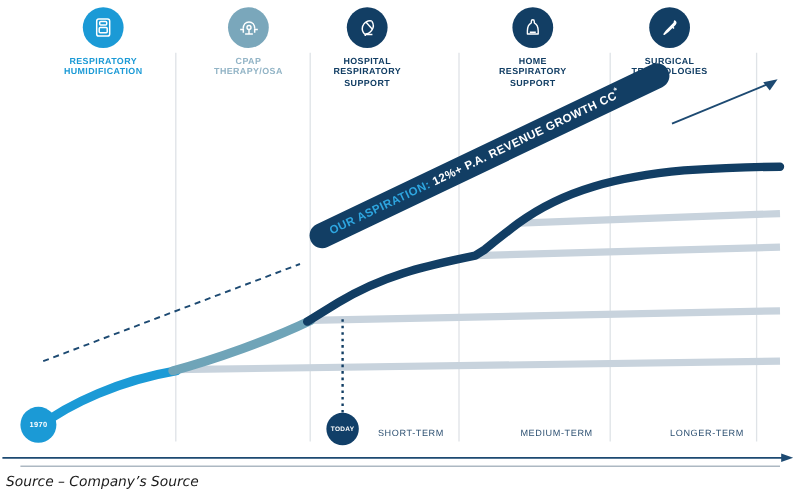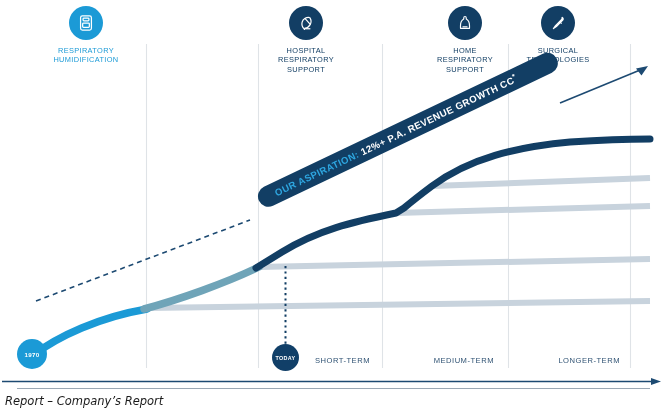--- a/index.html
+++ b/index.html
@@ -33,21 +33,21 @@
     width: 34px; height: 34px;
     border-radius: 50%;
     margin: 0 auto 6px auto;
     display: flex;
     align-items: center;
     justify-content: center;
   }
   .cat-icon svg { display: block; }
   .cat-label {
     font-size: 7.4px;
-    font-weight: normal;
+    font-weight: bold;
     letter-spacing: 0.35px;
     line-height: 9.4px;
     text-transform: uppercase;
     white-space: pre-line;
   }
   
   .plot {
     position: absolute;
     left: 0; top: 0;
     width: 667px; height: 392px;
@@ -174,36 +174,50 @@
         <svg viewBox="0 0 24 24" width="20" height="20" fill="none" stroke="#ffffff" stroke-width="1.5">
           <rect x="5.5" y="3.5" width="13" height="17" rx="2.2"></rect>
           <rect x="8.5" y="6" width="7" height="3.4" rx="1"></rect>
           <rect x="8" y="12" width="8" height="5.2" rx="1"></rect>
         </svg>
       </div>
       <div class="cat-label" style="color:#1b9ad6">RESPIRATORY
 HUMIDIFICATION</div>
     </div>
 
+    <div class="cat" style="left:151px">
+      <div class="cat-icon" style="background:#7aa7bb">
+        <svg viewBox="0 0 24 24" width="21" height="21" fill="none" stroke="#ffffff" stroke-width="1.4">
+          <path d="M6.5 12.5 C6.5 8.4 8.9 6 12 6 C15.1 6 17.5 8.4 17.5 12.5"></path>
+          <circle cx="12" cy="11.3" r="1.9"></circle>
+          <path d="M12 13.2 L12 17.5"></path>
+          <path d="M3.6 13.2 L6.6 13.2 L6.6 16.4"></path>
+          <path d="M20.4 13.2 L17.4 13.2 L17.4 16.4"></path>
+          <path d="M8.3 17.6 L15.7 17.6"></path>
+        </svg>
+      </div>
+      <div class="cat-label" style="color:#92b4c6">CPAP
+THERAPY/OSA</div>
+    </div>
 
     <div class="cat" style="left:250px">
       <div class="cat-icon" style="background:#123e64">
         <svg viewBox="0 0 24 24" width="21" height="21" fill="none" stroke="#ffffff" stroke-width="1.4" stroke-linejoin="round">
           <path d="M15.8 5.2 C12.2 4.2 8 6.6 7 10.4 C6.2 13.6 7.4 16.4 9.6 18.2 L9.6 19.4"></path>
           <path d="M15.8 5.2 C17.4 7.6 17.6 11 16 13.6 C14.6 16 12.2 17.4 9.6 17.6"></path>
           <path d="M16.6 13.2 L10.2 6.2"></path>
           <path d="M9.6 18 L16.4 18"></path>
         </svg>
       </div>
       <div class="cat-label" style="color:#123e64">HOSPITAL
 RESPIRATORY
 SUPPORT</div>
     </div>
 
-    <div class="cat" style="left:409px">
+    <div class="cat" style="left:388px">
       <div class="cat-icon" style="background:#123e64">
         <svg viewBox="0 0 24 24" width="20" height="20" fill="none" stroke="#ffffff" stroke-width="1.4" stroke-linejoin="round">
           <path d="M12 4.2 C13 4.2 13.5 5 13.5 5.9 L13.5 7.2
                    C16 8.6 17.4 11.6 17.4 15.2 L17.4 18.4 L6.6 18.4 L6.6 15.2
                    C6.6 11.6 8 8.6 10.5 7.2 L10.5 5.9 C10.5 5 11 4.2 12 4.2 Z"></path>
           <path d="M9 16.6 L15 16.6"></path>
         </svg>
       </div>
       <div class="cat-label" style="color:#123e64">HOME
 RESPIRATORY
@@ -238,15 +252,15 @@
     <span>SHORT-TERM</span>
   </div>
   <div class="horizon" style="left:382px;width:112px">
     <span>MEDIUM-TERM</span>
   </div>
   <div class="horizon" style="left:508px;width:112px">
     <span>LONGER-TERM</span>
   </div>
 
   <div id="footer-rule"></div>
-  <div id="source">Report – Company’s Report</div>
+  <div id="source">Source – Company’s Source</div>
 
 </div>
 
 </body></html>

